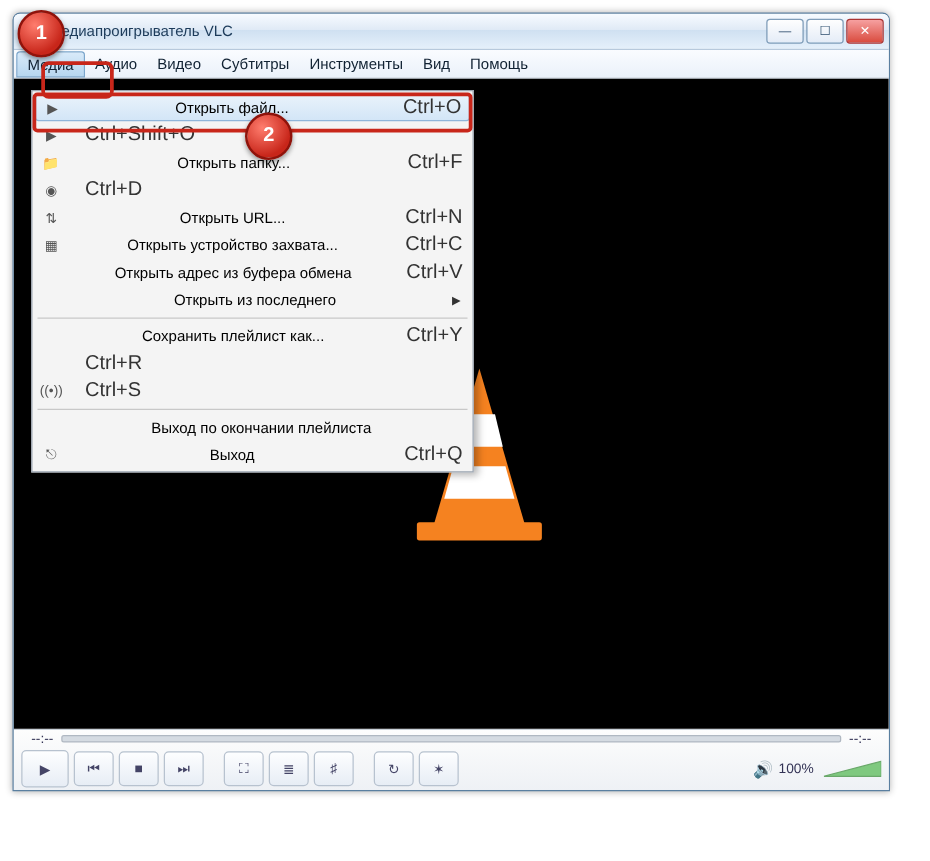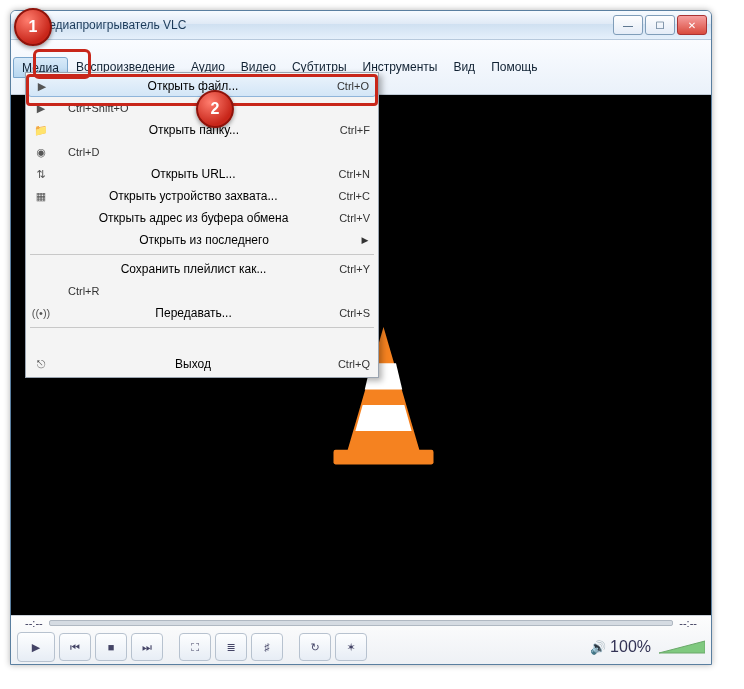--- a/index.html
+++ b/index.html
@@ -40,21 +40,21 @@
   .winbtns { display:flex; gap:2px; }
   .winbtn {
     width:28px;height:18px;border:1px solid #7f9db9;border-radius:3px;
     background:linear-gradient(#fefefe,#e4ecf7);
     display:flex;align-items:center;justify-content:center;font-size:10px;color:#30506f;
   }
   .winbtn.close{background:linear-gradient(#f6a0a0,#d94b3e);color:#fff;border-color:#a33;}
   .menubar {
     height:22px;background:linear-gradient(#fafcff,#eaf1fa);
     border-bottom:1px solid #c0cad6;
-    display:flex;align-items:stretch;padding:16px 2px;
+    display:flex;align-items:stretch;padding:0 2px;
   }
   .menuitem {
     padding:0 8px;display:flex;align-items:center;color:#123;cursor:default;
   }
   .menuitem.active {
     background:linear-gradient(#d8eaf9,#b7d6ef);
     border:1px solid #7ba6cc;border-radius:3px 3px 0 0;margin-top:1px;
   }
   .video-area {
     height:520px;background:#000;position:relative;
@@ -71,39 +71,39 @@
   .dropdown-row {
     height:22px;display:flex;align-items:center;
     padding:0 6px 0 4px;color:#000;
   }
   .dropdown-row.highlight {
     background:linear-gradient(#e9f2fb,#d3e6f7);
     border:1px solid #8fb5da;border-radius:3px;height:20px;
   }
   .dd-icon{width:18px;height:16px;margin-right:8px;display:flex;align-items:center;justify-content:center;font-size:11px;color:#555;}
   .dd-label{flex:1;font-size:12px;text-align:center;}
-  .dd-shortcut{font-size:11px;color:#333;margin-left:10px;}
+  .dd-shortcut{font-size:16px;color:#333;margin-left:10px;}
   .dd-arrow{width:10px;text-align:center;font-size:9px;color:#333;}
   .sep{height:1px;background:#c8c8c8;margin:3px 2px;}
   .controls {
     height:48px;border-top:1px solid #c9d0d8;
     background:linear-gradient(#fdfdfd,#eef1f5);
     display:flex;flex-direction:column;
   }
   .seekbar{height:14px;display:flex;align-items:center;padding:0 8px;}
   .seek-track{flex:1;height:4px;background:#d5dbe2;border-radius:2px;border:1px solid #b0b8c2;}
   .ctrl-row{flex:1;display:flex;align-items:center;padding:0 6px;gap:4px;}
   .ctrl-btn{
     width:30px;height:26px;border:1px solid #b7c2cf;border-radius:4px;
     background:linear-gradient(#fdfeff,#e7edf5);
     display:flex;align-items:center;justify-content:center;font-size:11px;color:#446;
   }
   .ctrl-btn.play{width:36px;height:28px;}
   .spacer{flex:1;}
-  .vol-text{font-size:16px;color:#335;margin-right:4px;}
+  .vol-text{font-size:11px;color:#335;margin-right:4px;}
   .vol-tri{
     width:46px;height:16px;position:relative;
   }
   .vol-tri svg{width:46px;height:16px;}
   .time-label{font-size:11px;color:#335;margin:0 6px;}
   
   .big-cone{position:absolute;left:310px;top:230px;width:125px;height:160px;}
   .big-cone svg{width:100%;height:100%;}
   
   .callout{
@@ -134,21 +134,20 @@
     <div class="title-text">Медиапроигрыватель VLC</div>
     <div class="winbtns">
       <div class="winbtn">—</div>
       <div class="winbtn">☐</div>
       <div class="winbtn close">✕</div>
     </div>
   </div>
 
   <div class="menubar">
     <div class="menuitem active">Медиа</div>
-    <div class="menuitem">Воспроизведение</div>
     <div class="menuitem">Аудио</div>
     <div class="menuitem">Видео</div>
     <div class="menuitem">Субтитры</div>
     <div class="menuitem">Инструменты</div>
     <div class="menuitem">Вид</div>
     <div class="menuitem">Помощь</div>
   </div>
 
   <div class="video-area">
     <div class="big-cone">
@@ -254,26 +253,26 @@
       <span class="dd-icon"></span>
       <span class="dd-label">Сохранить плейлист как...</span>
       <span class="dd-shortcut">Ctrl+Y</span>
     </div>
     <div class="dropdown-row">
       <span class="dd-icon"></span>
       <span class="dd-shortcut">Ctrl+R</span>
     </div>
     <div class="dropdown-row">
       <span class="dd-icon">((•))</span>
-      <span class="dd-label">Передавать...</span>
       <span class="dd-shortcut">Ctrl+S</span>
     </div>
     <div class="sep"></div>
     <div class="dropdown-row">
       <span class="dd-icon"></span>
+      <span class="dd-label">Выход по окончании плейлиста</span>
       <span class="dd-shortcut"></span>
     </div>
     <div class="dropdown-row">
       <span class="dd-icon">⎋</span>
       <span class="dd-label">Выход</span>
       <span class="dd-shortcut">Ctrl+Q</span>
     </div>
   </div>
 
 <div class="red-ring ring-media"></div>

